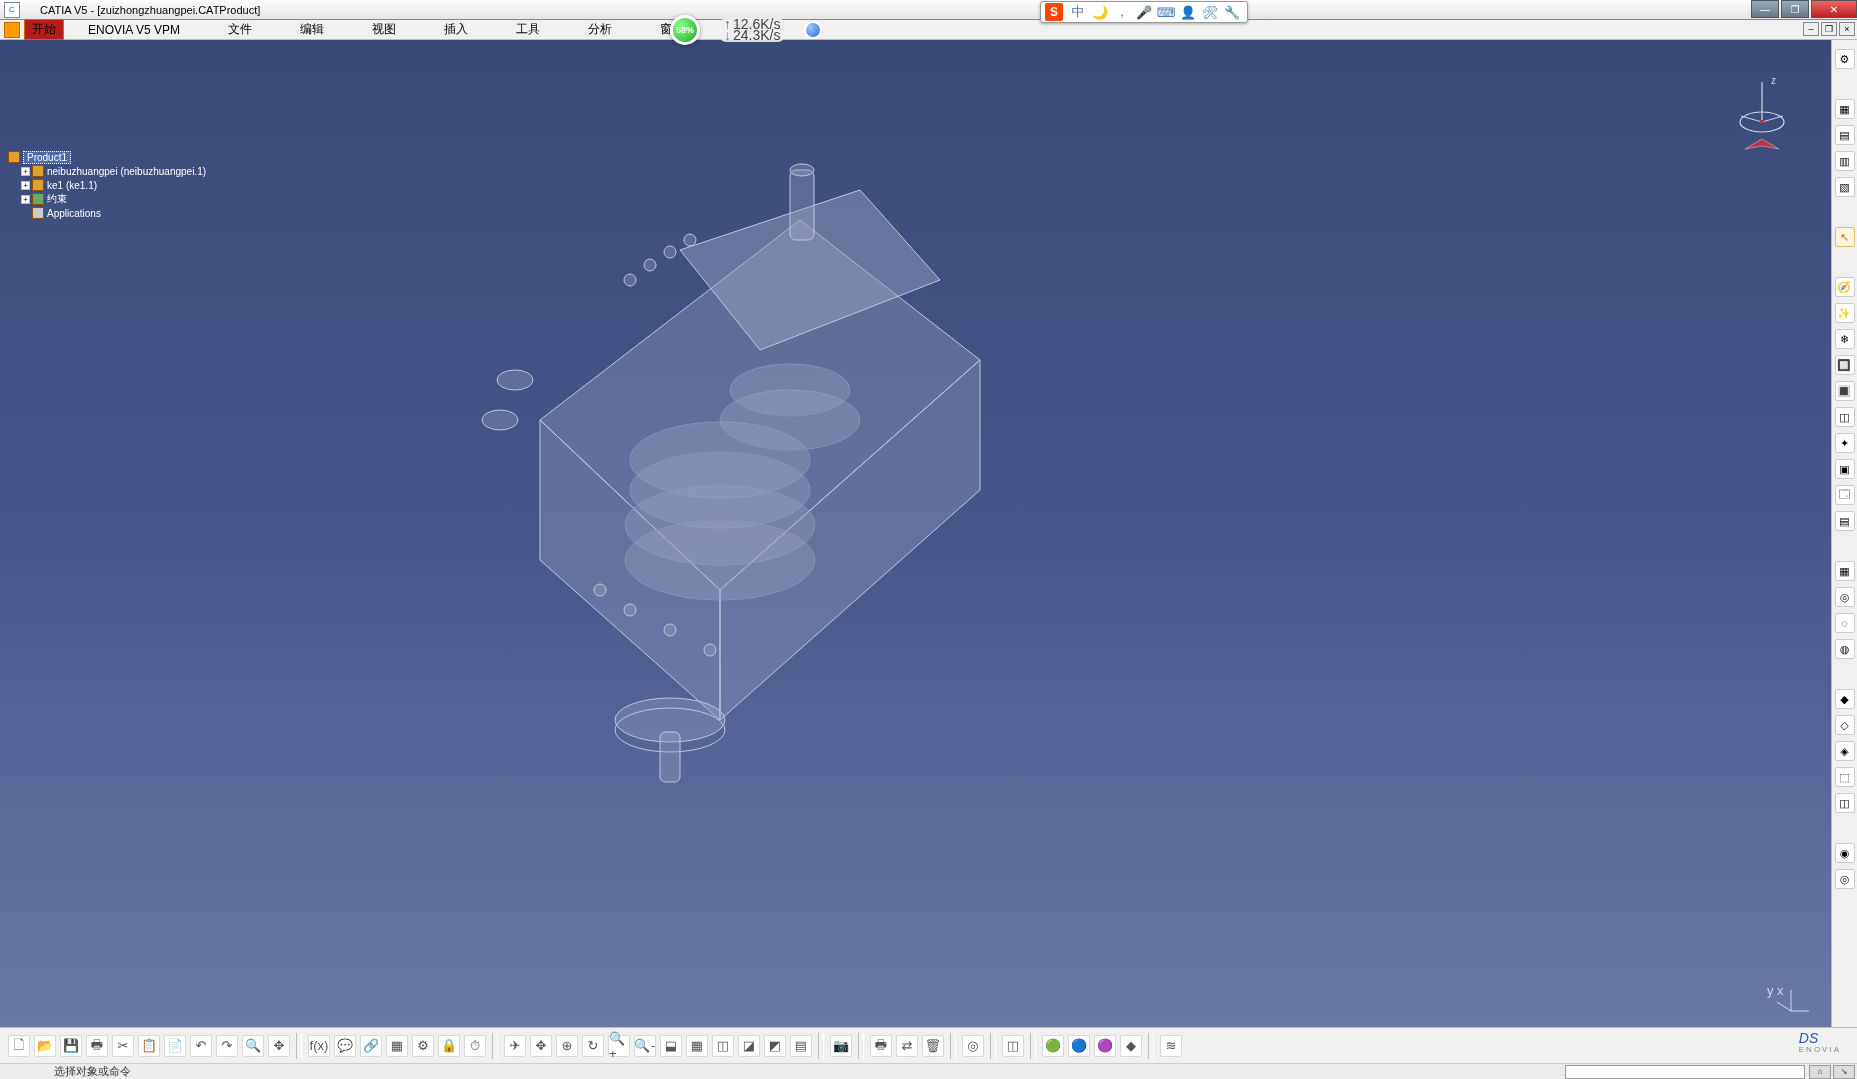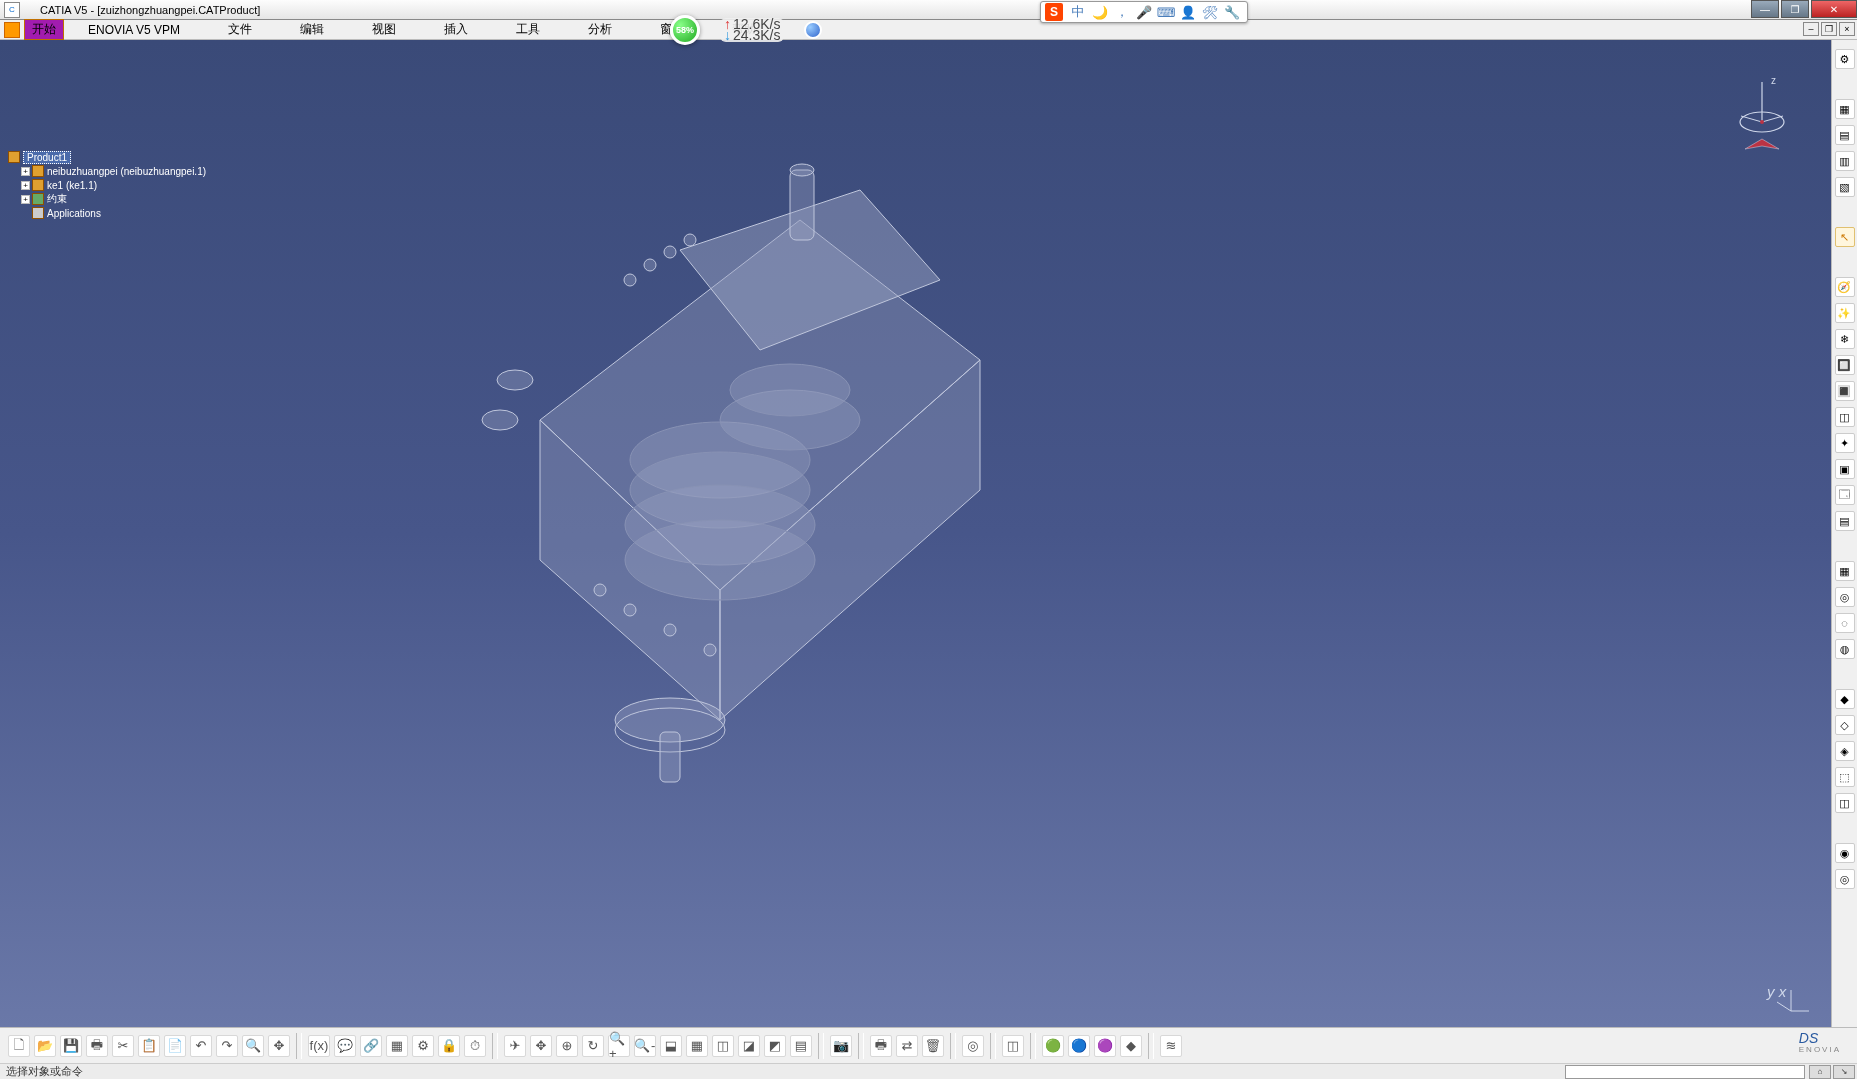--- a/index.html
+++ b/index.html
@@ -17,21 +17,21 @@
 
 
 .ime-bar { position: absolute; top: 1px; left: 1040px; height: 22px; background: #fff; border: 1px solid #999; border-radius: 3px; display:flex; align-items:center; padding: 0 4px; box-shadow: 0 1px 3px rgba(0,0,0,.3); z-index: 50; }
 .ime-bar .s-logo { width:18px; height:18px; background:#ff4400; color:#fff; font-weight:bold; display:flex; align-items:center; justify-content:center; border-radius:2px; font-size:12px; margin-right:4px;}
 .ime-bar .ime-icon { width:18px; height:18px; margin: 0 2px; color:#4a7ebb; display:flex; align-items:center; justify-content:center; font-size:13px;}
 
 
 .menu-bar { height: 20px; background: #f0f0f0; border-bottom: 1px solid #bbb; display: flex; align-items: center; font-size: 12px; position: relative; }
 .menu-bar .app-icon2 { width:16px; height:16px; margin: 0 4px; background:#f90; border:1px solid #c60; }
 .menu-bar .menu-item { padding: 2px 24px; cursor: default; }
-.menu-bar .menu-item.hl { background: #a21caf; border: 1px solid #c07000; padding: 1px 7px; }
+.menu-bar .menu-item.hl { background: #b91c1c; border: 1px solid #c07000; padding: 1px 7px; }
 .menu-bar .mdi-controls { position:absolute; right:2px; top:2px; display:flex; }
 .menu-bar .mdi-controls div { width:16px; height:14px; border:1px solid #888; margin-left:2px; background:#eee; font-size:9px; display:flex; align-items:center; justify-content:center;}
 
 
 .net-widget { position:absolute; left: 670px; top: 16px; z-index: 40; display:flex; align-items:center; height: 28px; gap: 16px; }
 .net-widget .circle { width: 30px; height: 30px; border-radius: 50%; background: radial-gradient(circle at 30% 30%, #8f8, #2a2); border: 3px solid #fff; box-shadow: 0 1px 4px rgba(0,0,0,.4); color:#fff; font-size: 9px; font-weight:bold; display:flex; align-items:center; justify-content:center; }
 .net-widget .speeds { font-size: 14px; line-height: 11px; margin-left: 4px; color:#444; background: rgba(240,240,240,.9); padding: 1px 4px; border-radius: 6px; }
 .net-widget .up::before{content:"↑"; color:#d33; font-weight:bold; margin-right:2px;}
 .net-widget .down::before{content:"↓"; color:#39d; font-weight:bold; margin-right:2px;}
 .net-widget .ball { width:18px; height:18px; border-radius:50%; background: radial-gradient(circle at 30% 30%, #9cf, #36c); margin-left:4px; border:2px solid #fff;}
@@ -51,36 +51,36 @@
 .tree .node .exp { width:9px; height:9px; border:1px solid #bbb; background:#fff; color:#000; font-size:8px; line-height:7px; text-align:center; margin-right:2px;}
 .tree .node .ico { width:12px; height:12px; background:#e0a030; margin-right:3px; border:1px solid #905000;}
 .tree .node.root .label { background:#4a6aaa; border:1px dotted #fff; padding:0 3px;}
 .tree .child { margin-left: 13px; }
 
 
 .compass { position:absolute; right: 60px; top: 34px; width: 70px; height: 90px; }
 .compass svg { width:100%; height:100%; }
 
 
-.axis-triad { position:absolute; right: 46px; bottom: 8px; font-size: 15px; color:#cfd7ea; font-style: italic; }
+.axis-triad { position:absolute; right: 46px; bottom: 8px; font-size: 13px; color:#cfd7ea; }
 
 
 .model { position:absolute; left: 420px; top: 120px; width: 620px; height: 640px; }
 .model svg { width:100%; height:100%; overflow:visible; }
 
 
 .bottom-toolbar { height: 36px; background: #f0f0f0; border-top: 1px solid #bbb; display:flex; align-items:center; padding: 0 6px; position: relative; }
 .bottom-toolbar .sep { width:6px; height:26px; border-left: 1px solid #bbb; border-right: 1px solid #fff; margin: 0 4px; }
 .bottom-toolbar .tb { width:22px; height:22px; margin: 0 2px; border:1px solid #d8d8d8; background:#fff; border-radius:2px; display:flex; align-items:center; justify-content:center; font-size:13px; color:#555;}
 .bottom-toolbar .logo { position:absolute; right:16px; top:2px; font-size: 14px; font-style:italic; color:#2a5aa0; font-family: "Brush Script MT", cursive; }
 .bottom-toolbar .logo small{ font-size:8px; font-style:normal; color:#888; letter-spacing:2px; display:block; line-height:6px;}
 
 
 .status-bar { height: 16px; background: #ececec; border-top: 1px solid #ccc; display:flex; align-items:center; font-size:11px; color:#333; }
-.status-bar .msg { flex:1; padding-left: 6px; }
+.status-bar .msg { flex:1; padding-left: 6px; margin-left: 48px; }
 .status-bar .inp { width: 240px; height: 14px; border:1px solid #999; background:#fff; margin-right: 4px; font-size: 10px;}
 .status-bar .sbtn { width: 22px; height: 14px; border:1px solid #999; margin-right:2px; background:#ddd; font-size:8px; display:flex; align-items:center; justify-content:center;}
 </style>
 </head>
 <body>
 
 <div class="title-bar">
   <div class="app-icon">C</div>
   <div class="title-text">CATIA V5 - [zuizhongzhuangpei.CATProduct]</div>
   <div class="win-controls">

